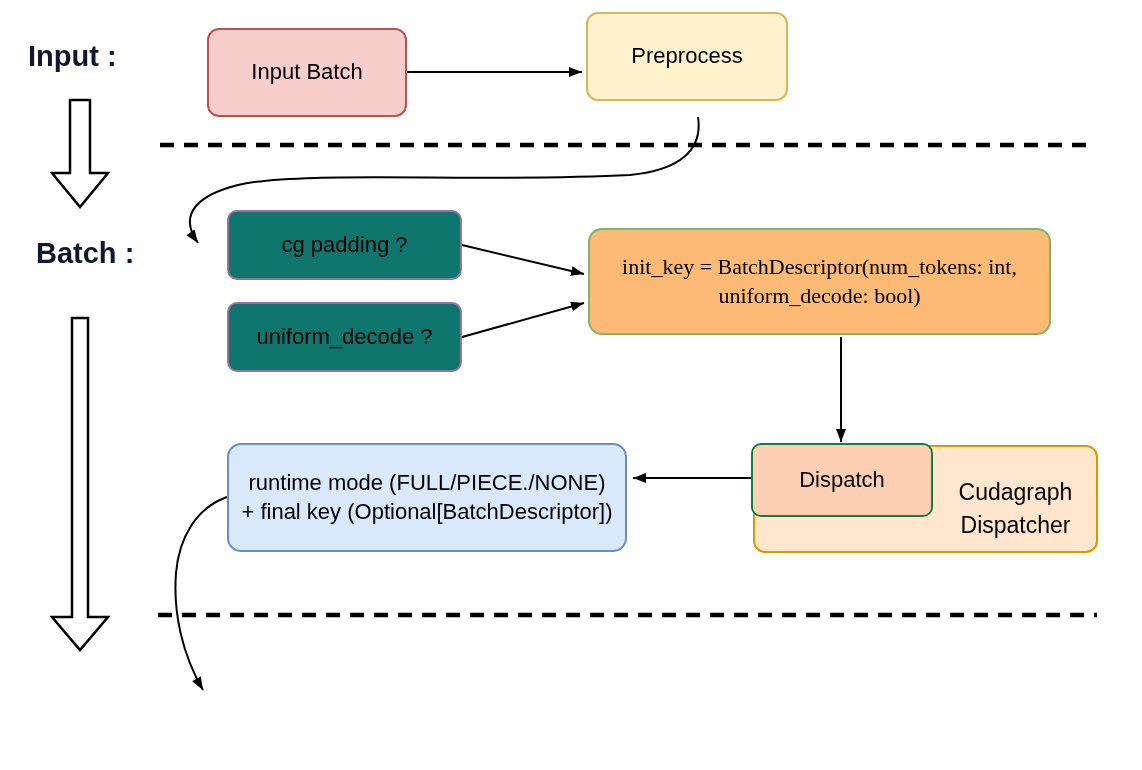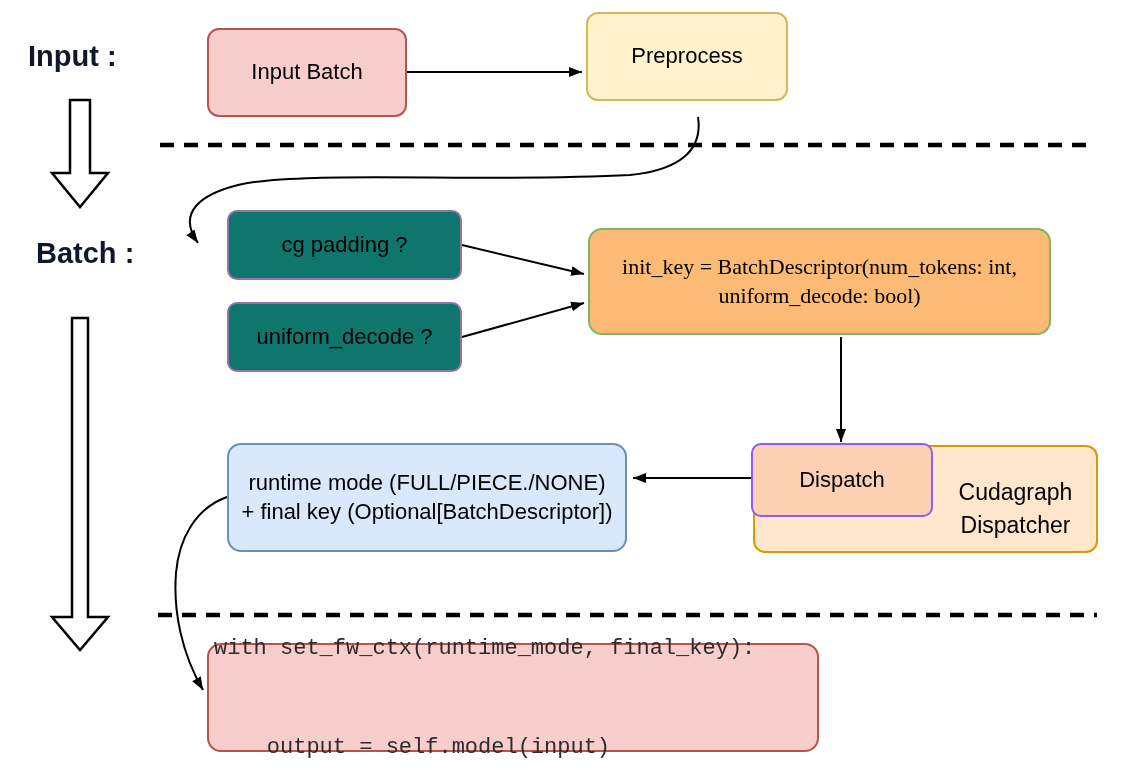--- a/index.html
+++ b/index.html
@@ -16,21 +16,21 @@
   }
   .r12{border-radius:12px;}
   .r10{border-radius:10px;}
   .r14{border-radius:14px;}
   .pink   {background:#f8cecc;border:2px solid #b85450;justify-content:center;}
   .yellow {background:#fff2cc;border:2px solid #d6b656;}
   .purple {background:#0f766e;border:2px solid #9673a6;}
   .green  {background:#fdba74;border:2px solid #82b366;font-family:Liberation Serif, serif;}
   .blue   {background:#dae8fc;border:2px solid #6c8ebf;}
   .orange-outer{background:#ffe6cc;border:2px solid #d79b00;}
-  .orange-inner{background:#fdd0b3;border:2px solid #8b5cf6;}
+  .orange-inner{background:#fdd0b3;border:2px solid #15803d;}
   .two-line span{display:block;}
   #cudagraph-label{
     position:absolute;left:933px;top:445px;width:165px;height:128px;
     display:flex;flex-direction:column;align-items:center;justify-content:center;
     font-size:23px;line-height:1.45;text-align:center;
   }
   #code-box{
     justify-content:flex-start;align-items:center;
   }
   #code-text{
@@ -100,20 +100,14 @@
     <span>Dispatch</span>
   </div>
 
   <div class="node blue r14 two-line" style="left:227px;top:443px;width:400px;height:109px;">
     <div>
       <span>runtime mode (FULL/PIECE./NONE)</span>
       <span>+ final key (Optional[BatchDescriptor])</span>
     </div>
   </div>
 
-  <div id="code-box" class="node pink r14" style="left:207px;top:643px;width:612px;height:109px;">
-    <div id="code-text">
-      <span>with set_fw_ctx(runtime_mode, final_key):</span>
-      <span>    output = self.model(input)</span>
-    </div>
-  </div>
 
 </div>
 
 </body></html>

